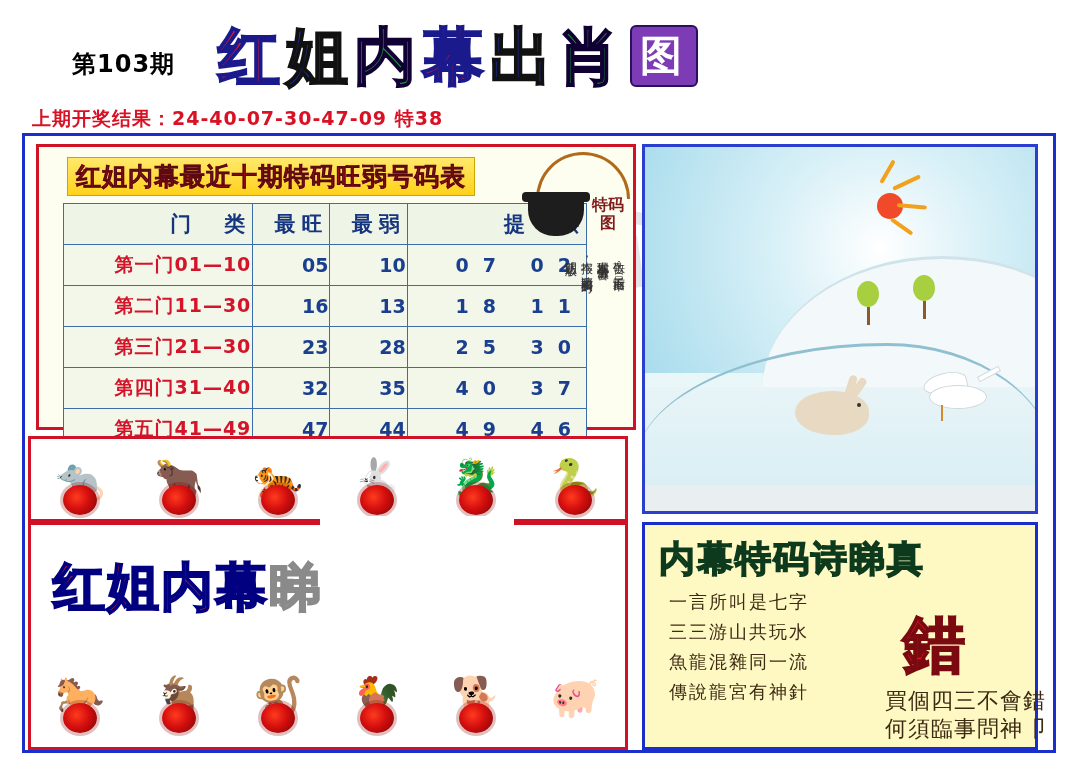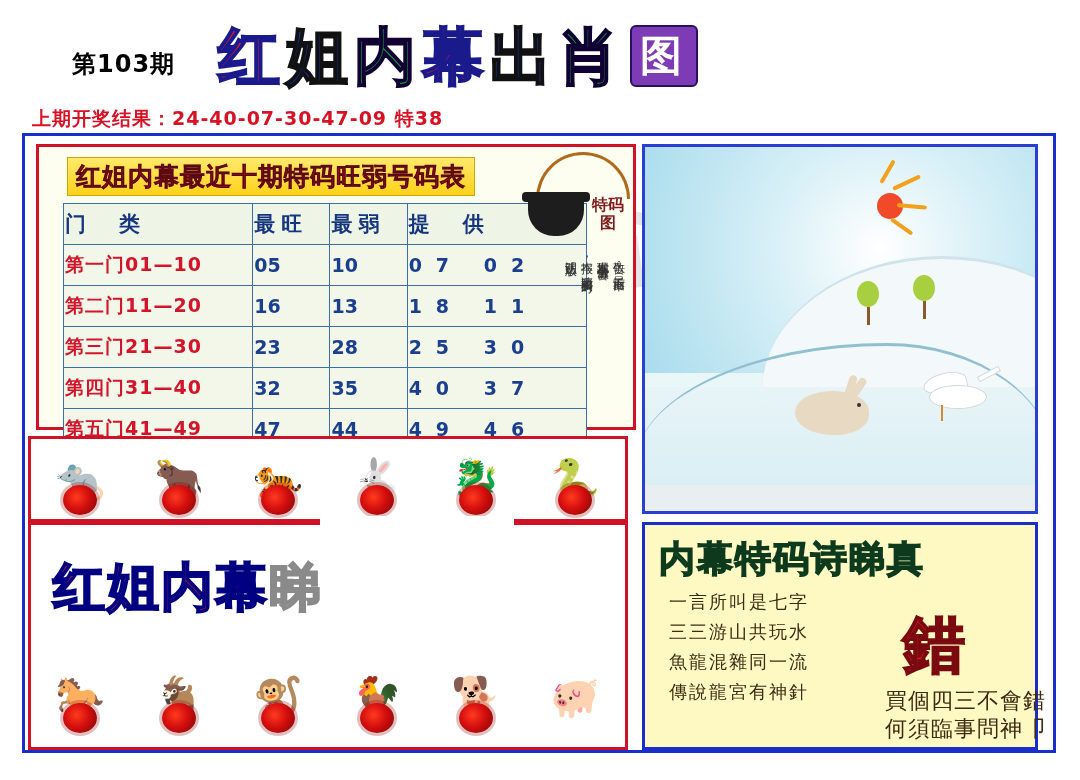--- a/index.html
+++ b/index.html
@@ -73,21 +73,21 @@
     padding:2px 8px;border:1px solid #c8a800;
     color:#d00c1f;
     -webkit-text-stroke:0.6px #5a0a12;
   }
   table.data{
     position:absolute;left:24px;top:56px;width:524px;
     border-collapse:collapse;background:#f2f7ea;
     font-family:"DejaVu Sans",sans-serif;
   }
   table.data th,table.data td{
-    border:1px solid #3b6ea8;height:38px;text-align:left;
+    border:1px solid #3b6ea8;height:38px;text-align:right;
     font-size:19px;color:#1b3f8f;font-weight:bold;margin-top:22px;
   }
   table.data th{font-size:21px;color:#15357f;background:#eef4e6;letter-spacing:6px;}
   table.data td.cat{color:#d3142a;font-size:19px;letter-spacing:1px;}
   table.data td.pair{letter-spacing:14px;}
 
   
   .pot{
     position:absolute;left:520px;top:152px;width:110px;height:110px;
   }
@@ -260,21 +260,21 @@
         </tr>
       </thead>
       <tbody>
         <tr>
           <td class="cat">第一门01—10</td>
           <td>05</td>
           <td>10</td>
           <td class="pair">07  02</td>
         </tr>
         <tr>
-          <td class="cat">第二门11—20</td>
+          <td class="cat">第二门11—30</td>
           <td>16</td>
           <td>13</td>
           <td class="pair">18  11</td>
         </tr>
         <tr>
           <td class="cat">第三门21—30</td>
           <td>23</td>
           <td>28</td>
           <td class="pair">25  30</td>
         </tr>

